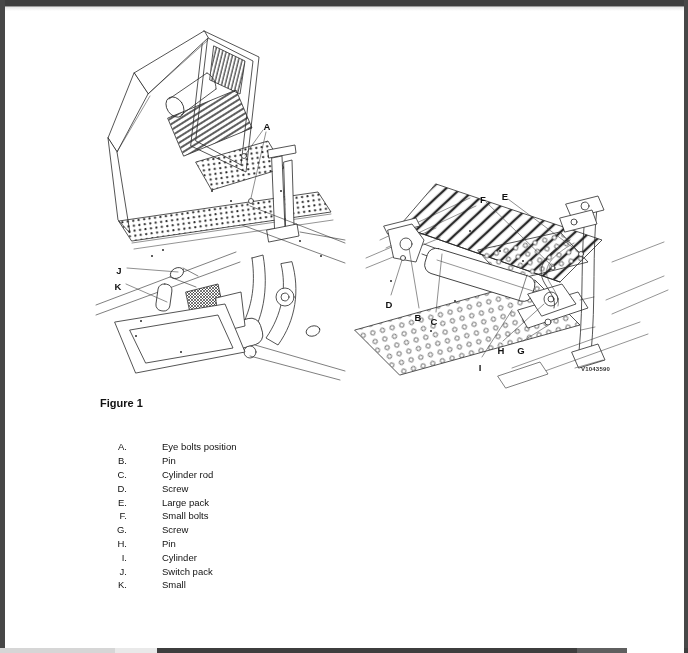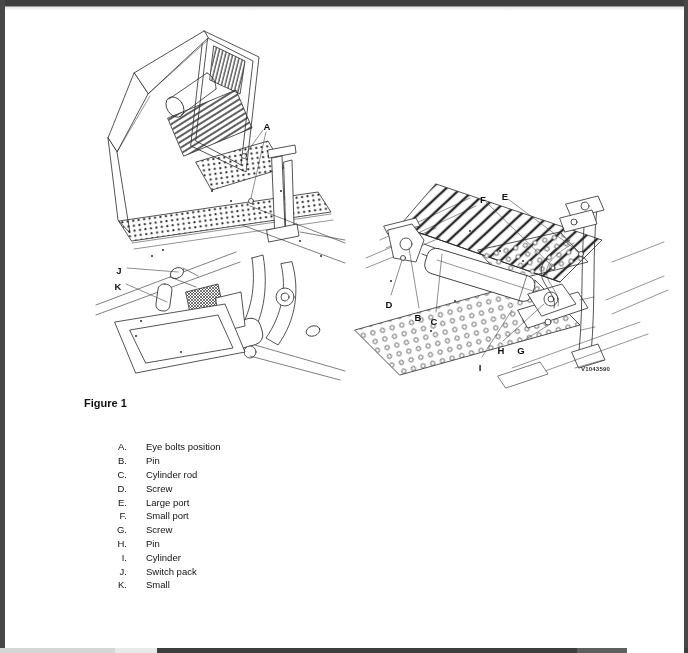--- a/index.html
+++ b/index.html
@@ -17,25 +17,25 @@
   .hscroll .seg{position:absolute;top:0;height:5px;}
   .seg-track-a{left:0;width:115px;background:#d6d6d6;}
   .seg-track-b{left:115px;width:42px;background:#e9e9e9;}
   .seg-thumb{left:157px;width:420px;background:#3e3e3e;}
   .seg-thumb-end{left:577px;width:50px;background:#5f5f5f;}
   .seg-track-c{left:627px;width:57px;background:#ffffff;}
   .seg-corner{left:684px;width:4px;background:#3e3e3e;}
   
   .figure-svg{position:absolute;left:0;top:0;z-index:2;}
   
-  .figure-caption{position:absolute;left:84px;top:397px;font-size:11px;font-weight:bold;z-index:3;}
+  .figure-caption{position:absolute;left:100px;top:397px;font-size:11px;font-weight:bold;z-index:3;}
   .legend{position:absolute;left:100px;top:440px;font-size:9.5px;z-index:3;}
   .legend-row{display:flex;height:13.8px;align-items:center;}
   .legend-letter{display:inline-block;width:27px;text-align:right;}
-  .legend-label{margin-left:19px;white-space:nowrap;}
+  .legend-label{margin-left:35px;white-space:nowrap;}
   .callout{font-size:9.5px;font-weight:bold;fill:#111;}
   .drawing-id{font-size:6px;font-weight:bold;fill:#333;letter-spacing:0.2px;}
 </style>
 </head>
 <body>
 
 <div class="frame-top"></div>
 <div class="frame-top-fade"></div>
 <div class="frame-left"></div>
 <div class="frame-right"></div>
@@ -219,25 +219,25 @@
   <div class="legend-row">
     <span class="legend-letter">C.</span>
       <span class="legend-label">Cylinder rod</span>
   </div>
   <div class="legend-row">
     <span class="legend-letter">D.</span>
       <span class="legend-label">Screw</span>
   </div>
   <div class="legend-row">
     <span class="legend-letter">E.</span>
-      <span class="legend-label">Large port</span>
+      <span class="legend-label">Large pack</span>
   </div>
   <div class="legend-row">
     <span class="legend-letter">F.</span>
-      <span class="legend-label">Small port</span>
+      <span class="legend-label">Small bolts</span>
   </div>
   <div class="legend-row">
     <span class="legend-letter">G.</span>
       <span class="legend-label">Screw</span>
   </div>
   <div class="legend-row">
     <span class="legend-letter">H.</span>
       <span class="legend-label">Pin</span>
   </div>
   <div class="legend-row">

